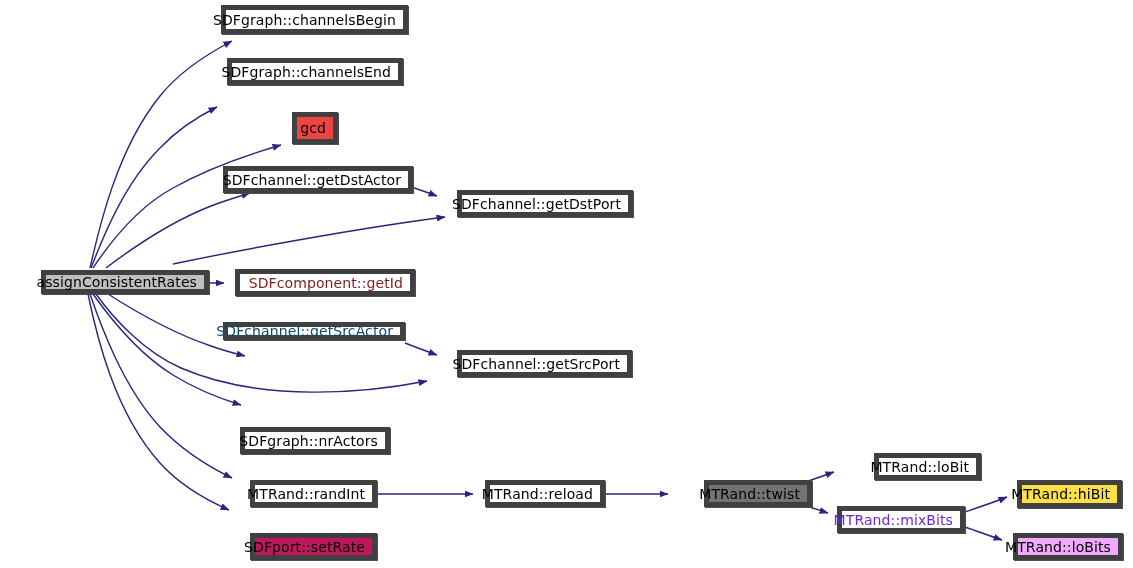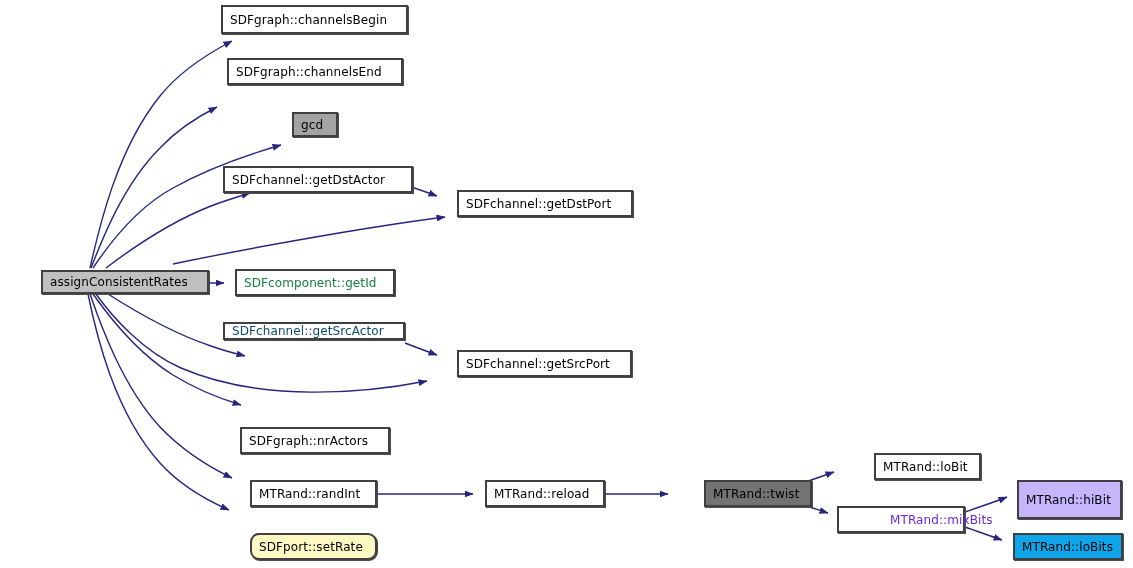--- a/index.html
+++ b/index.html
@@ -21,26 +21,26 @@
     left: 0;
     top: 0;
     width: 1133px;
     height: 568px;
     pointer-events: none;
   }
   .node {
     position: absolute;
     box-sizing: border-box;
     background: #ffffff;
-    border: 2px solid #f9a8d4;
+    border: 5px solid #f9a8d4;
     display: flex;
     align-items: center;
-    justify-content: flex-start;
+    justify-content: flex-end;
     color: #000000;
-    font-size: 12px;
+    font-size: 14px;
     line-height: 1;
     white-space: nowrap;
     letter-spacing: 0.1px;
     box-shadow: 1px 1px 0 0 #4d4d4d;
   }
   .node.highlight {
     background: #bfbfbf;
   }
   .node-label {
     display: block;
@@ -84,60 +84,60 @@
   <div id="node-group">
       <div class="node highlight" style="left: 5px; top: 270px; width: 168px; height: 24px; border-color: rgb(64, 64, 64); color: rgb(0, 0, 0); background: rgb(191, 191, 191); margin-left: 36px;">
         <span class="node-label">assignConsistentRates</span>
       </div>
       <div class="node" style="left: 221px; top: 5px; width: 187px; height: 29px; border-color: rgb(64, 64, 64); color: rgb(0, 0, 0); background: rgb(255, 255, 255);">
         <span class="node-label">SDFgraph::channelsBegin</span>
       </div>
       <div class="node" style="left: 227px; top: 58px; width: 176px; height: 27px; border-color: rgb(64, 64, 64); color: rgb(0, 0, 0); background: rgb(255, 255, 255);">
         <span class="node-label">SDFgraph::channelsEnd</span>
       </div>
-      <div class="node" style="left: 292px; top: 112px; width: 46px; height: 25px; border-color: rgb(64, 64, 64); color: rgb(0, 0, 0); background: #a3a3a3;">
+      <div class="node" style="left: 292px; top: 112px; width: 46px; height: 32px; border-color: rgb(64, 64, 64); color: rgb(0, 0, 0); background: #ef4444;">
         <span class="node-label">gcd</span>
       </div>
       <div class="node" style="left: 223px; top: 166px; width: 190px; height: 27px; border-color: rgb(64, 64, 64); color: rgb(0, 0, 0); background: rgb(255, 255, 255);">
         <span class="node-label">SDFchannel::getDstActor</span>
       </div>
       <div class="node" style="left: 457px; top: 190px; width: 176px; height: 27px; border-color: rgb(64, 64, 64); color: rgb(0, 0, 0); background: rgb(255, 255, 255);">
         <span class="node-label">SDFchannel::getDstPort</span>
       </div>
-      <div class="node" style="left: 235px; top: 269px; width: 160px; height: 27px; border-color: rgb(64, 64, 64); color: #15803d; background: rgb(255, 255, 255);">
+      <div class="node" style="left: 235px; top: 269px; width: 180px; height: 27px; border-color: rgb(64, 64, 64); color: #7f1d1d; background: rgb(255, 255, 255);">
         <span class="node-label">SDFcomponent::getId</span>
       </div>
       <div class="node" style="left: 223px; top: 322px; width: 182px; height: 18px; border-color: rgb(64, 64, 64); color: #0c4a6e; background: rgb(255, 255, 255);">
         <span class="node-label">SDFchannel::getSrcActor</span>
       </div>
       <div class="node" style="left: 457px; top: 350px; width: 175px; height: 27px; border-color: rgb(64, 64, 64); color: rgb(0, 0, 0); background: rgb(255, 255, 255);">
         <span class="node-label">SDFchannel::getSrcPort</span>
       </div>
       <div class="node" style="left: 240px; top: 427px; width: 150px; height: 27px; border-color: rgb(64, 64, 64); color: rgb(0, 0, 0); background: rgb(255, 255, 255);">
         <span class="node-label">SDFgraph::nrActors</span>
       </div>
       <div class="node" style="left: 250px; top: 480px; width: 127px; height: 27px; border-color: rgb(64, 64, 64); color: rgb(0, 0, 0); background: rgb(255, 255, 255);">
         <span class="node-label">MTRand::randInt</span>
       </div>
-      <div class="node" style="left: 250px; top: 533px; width: 127px; height: 27px; border-color: rgb(64, 64, 64); color: rgb(0, 0, 0); background: #fef9c3; border-radius: 9px;">
+      <div class="node" style="left: 250px; top: 533px; width: 127px; height: 27px; border-color: rgb(64, 64, 64); color: rgb(0, 0, 0); background: #be185d;">
         <span class="node-label">SDFport::setRate</span>
       </div>
       <div class="node" style="left: 485px; top: 480px; width: 120px; height: 27px; border-color: rgb(64, 64, 64); color: rgb(0, 0, 0); background: rgb(255, 255, 255);">
         <span class="node-label">MTRand::reload</span>
       </div>
       <div class="node" style="left: 704px; top: 480px; width: 108px; height: 27px; border-color: rgb(64, 64, 64); color: rgb(0, 0, 0); background: #737373;">
         <span class="node-label">MTRand::twist</span>
       </div>
       <div class="node" style="left: 874px; top: 453px; width: 107px; height: 27px; border-color: rgb(64, 64, 64); color: rgb(0, 0, 0); background: rgb(255, 255, 255);">
         <span class="node-label">MTRand::loBit</span>
       </div>
       <div class="node" style="left: 837px; top: 506px; width: 128px; height: 27px; border-color: rgb(64, 64, 64); color: #6d28d9; background: rgb(255, 255, 255); padding-left: 44px;">
         <span class="node-label">MTRand::mixBits</span>
       </div>
-      <div class="node" style="left: 1017px; top: 480px; width: 105px; height: 39px; border-color: rgb(64, 64, 64); color: rgb(0, 0, 0); background: #c4b5fd;">
+      <div class="node" style="left: 1017px; top: 480px; width: 105px; height: 28px; border-color: rgb(64, 64, 64); color: rgb(0, 0, 0); background: #fde047;">
         <span class="node-label">MTRand::hiBit</span>
       </div>
-      <div class="node" style="left: 1013px; top: 533px; width: 110px; height: 27px; border-color: rgb(64, 64, 64); color: rgb(0, 0, 0); background: #0ea5e9;">
+      <div class="node" style="left: 1013px; top: 533px; width: 110px; height: 27px; border-color: rgb(64, 64, 64); color: rgb(0, 0, 0); background: #f0abfc;">
         <span class="node-label">MTRand::loBits</span>
       </div>
     </div>
 
 </div>
 
 </body></html>

